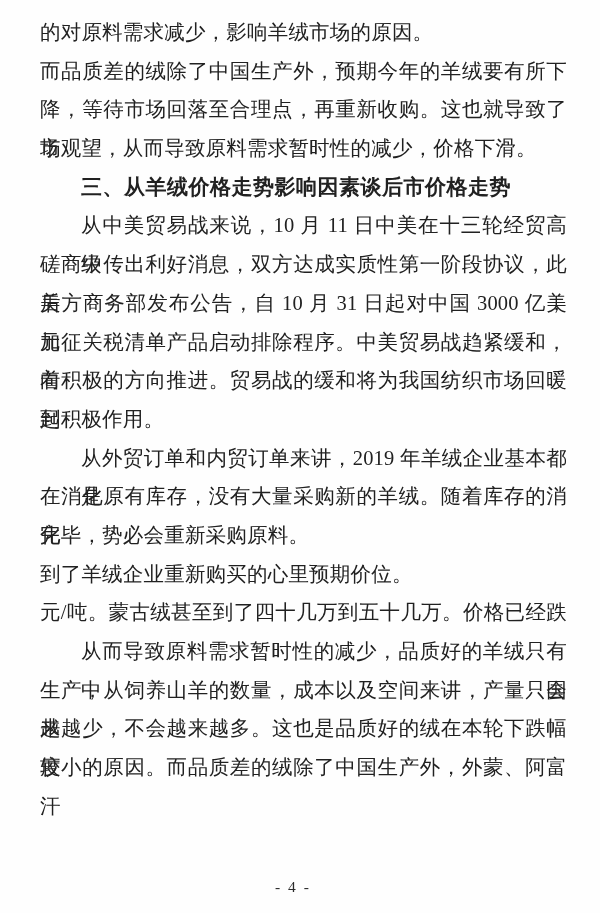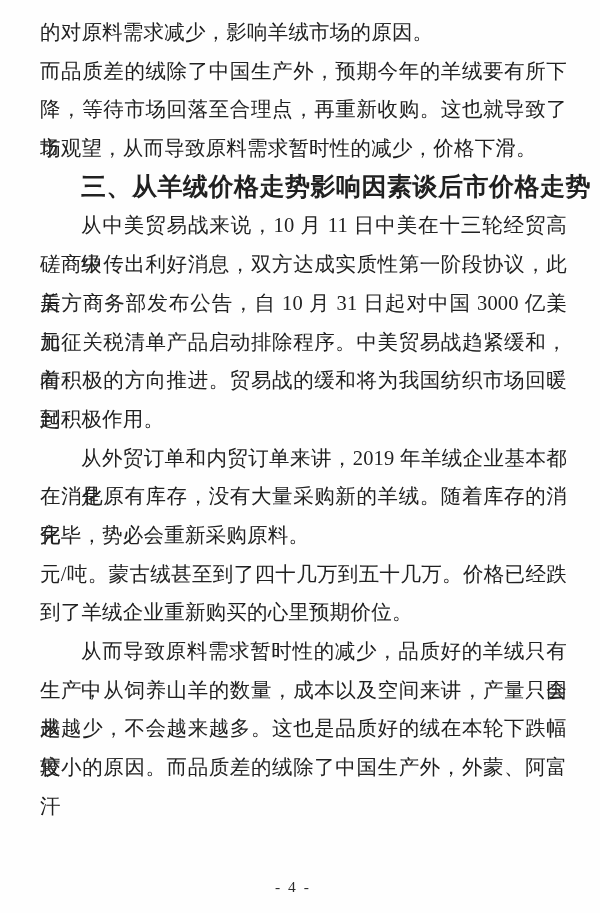--- a/index.html
+++ b/index.html
@@ -35,21 +35,21 @@
     white-space: normal;
     text-align: justify;
     text-align-last: justify;
     text-justify: inter-character;
   }
   .line.indent {
     padding-left: 41px;
   }
   .line.heading {
     font-weight: bold;
-    font-size: 25px;
+    font-size: 21px;
     letter-spacing: 0.5px;
   }
   .footer {
     position: absolute;
     left: 0;
     right: 14px;
     top: 878px;
     text-align: center;
     font-size: 15.5px;
     letter-spacing: 2px;
@@ -69,21 +69,21 @@
       <div class="line indent heading">三、从羊绒价格走势影响因素谈后市价格走势</div>
       <div class="line indent justify">从中美贸易战来说，10 月 11 日中美在十三轮经贸高级</div>
       <div class="line justify">磋商中传出利好消息，双方达成实质性第一阶段协议，此后，</div>
       <div class="line justify">美方商务部发布公告，自 10 月 31 日起对中国 3000 亿美元</div>
       <div class="line justify">加征关税清单产品启动排除程序。中美贸易战趋紧缓和，向</div>
       <div class="line justify">着积极的方向推进。贸易战的缓和将为我国纺织市场回暖起</div>
       <div class="line">到积极作用。</div>
       <div class="line indent justify">从外贸订单和内贸订单来讲，2019 年羊绒企业基本都是</div>
       <div class="line justify">在消化原有库存，没有大量采购新的羊绒。随着库存的消化</div>
       <div class="line">完毕，势必会重新采购原料。</div>
+      <div class="line">到了羊绒企业重新购买的心里预期价位。</div>
       <div class="line justify">元/吨。蒙古绒甚至到了四十几万到五十几万。价格已经跌</div>
-      <div class="line">到了羊绒企业重新购买的心里预期价位。</div>
       <div class="line indent justify">从而导致原料需求暂时性的减少，品质好的羊绒只有中国</div>
       <div class="line justify">生产，从饲养山羊的数量，成本以及空间来讲，产量只会越</div>
       <div class="line justify">来越少，不会越来越多。这也是品质好的绒在本轮下跌幅度</div>
       <div class="line justify">较小的原因。而品质差的绒除了中国生产外，外蒙、阿富汗</div>
     </div>
   <div class="footer">- 4 -</div>
 </div>
 
 </body></html>

